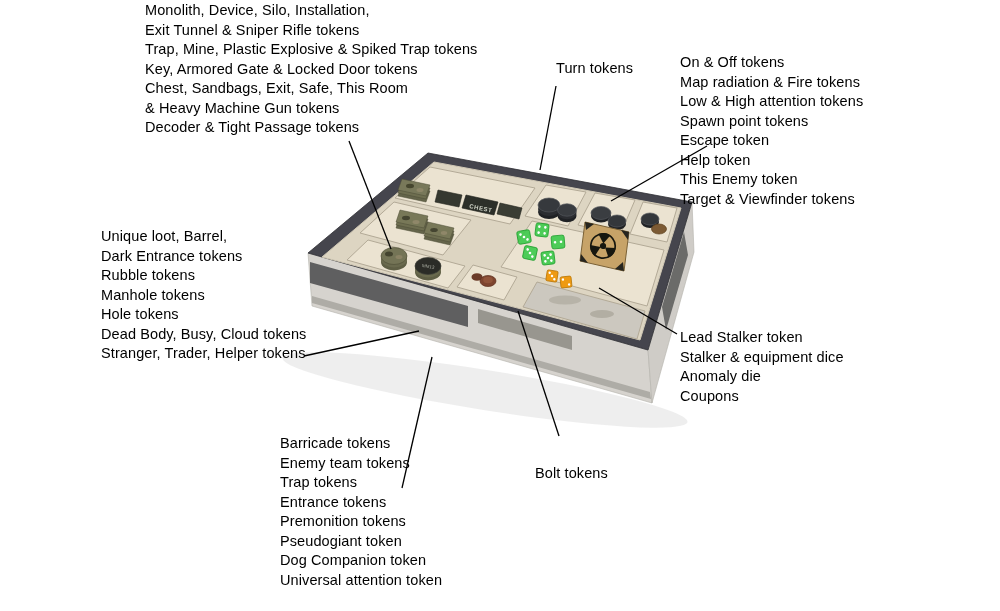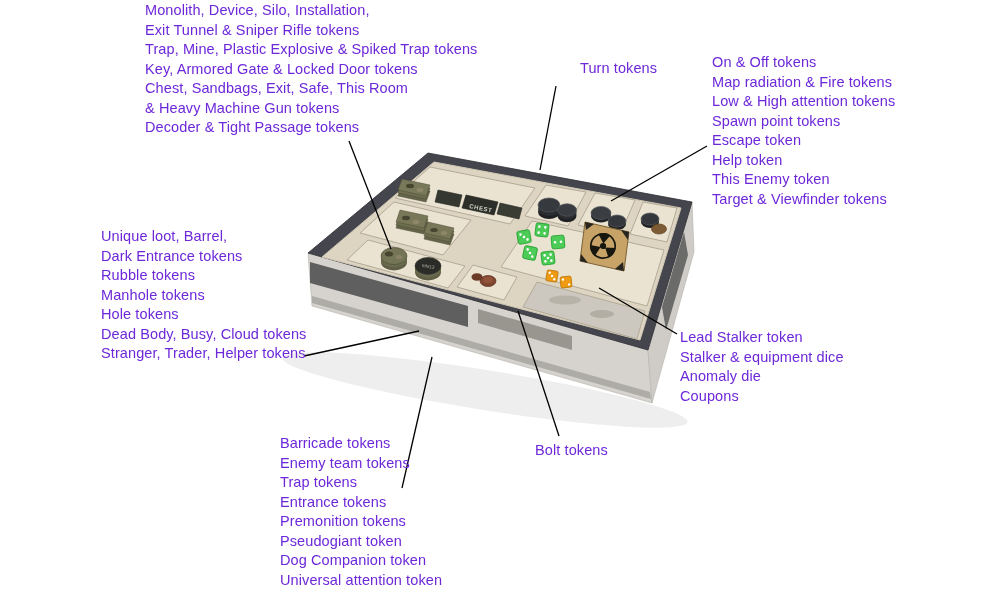--- a/index.html
+++ b/index.html
@@ -6,21 +6,21 @@
   body{
     width:1000px;height:611px;position:relative;overflow:hidden;
     background:#ffffff;color:#141414;
     font-family:"Liberation Sans", sans-serif;
   }
   .annotation{
     position:absolute;
     font-size:14.5px;
     line-height:19.5px;
     white-space:pre-line;
-    color:#6d28d9;
+    color:#000000;
     letter-spacing:0.1px;
   }
   #diagram-svg{position:absolute;left:0;top:0;}
 </style>
 </head>
 <body>
 
 <svg id="diagram-svg" width="1000" height="611" viewBox="0 0 1000 611" xmlns="http://www.w3.org/2000/svg">
 
   <g>
@@ -205,23 +205,23 @@
 </svg>
 
 <div class="annotation" style="left:145px;top:1px">Monolith, Device, Silo, Installation,
 Exit Tunnel &amp; Sniper Rifle tokens
 Trap, Mine, Plastic Explosive &amp; Spiked Trap tokens
 Key, Armored Gate &amp; Locked Door tokens
 Chest, Sandbags, Exit, Safe, This Room
 &amp; Heavy Machine Gun tokens
 Decoder &amp; Tight Passage tokens</div>
 
-<div class="annotation" style="left:580px;top:59px">Turn tokens</div>
-
-<div class="annotation" style="left:712px;top:53px">On &amp; Off tokens
+<div class="annotation" style="left:556px;top:59px">Turn tokens</div>
+
+<div class="annotation" style="left:680px;top:53px">On &amp; Off tokens
 Map radiation &amp; Fire tokens
 Low &amp; High attention tokens
 Spawn point tokens
 Escape token
 Help token
 This Enemy token
 Target &amp; Viewfinder tokens</div>
 
 <div class="annotation" style="left:101px;top:227px">Unique loot, Barrel,
 Dark Entrance tokens
@@ -238,13 +238,13 @@
 
 <div class="annotation" style="left:280px;top:434px">Barricade tokens
 Enemy team tokens
 Trap tokens
 Entrance tokens
 Premonition tokens
 Pseudogiant token
 Dog Companion token
 Universal attention token</div>
 
-<div class="annotation" style="left:535px;top:441px">Bolt tokens</div>
+<div class="annotation" style="left:535px;top:464px">Bolt tokens</div>
 
 </body></html>

